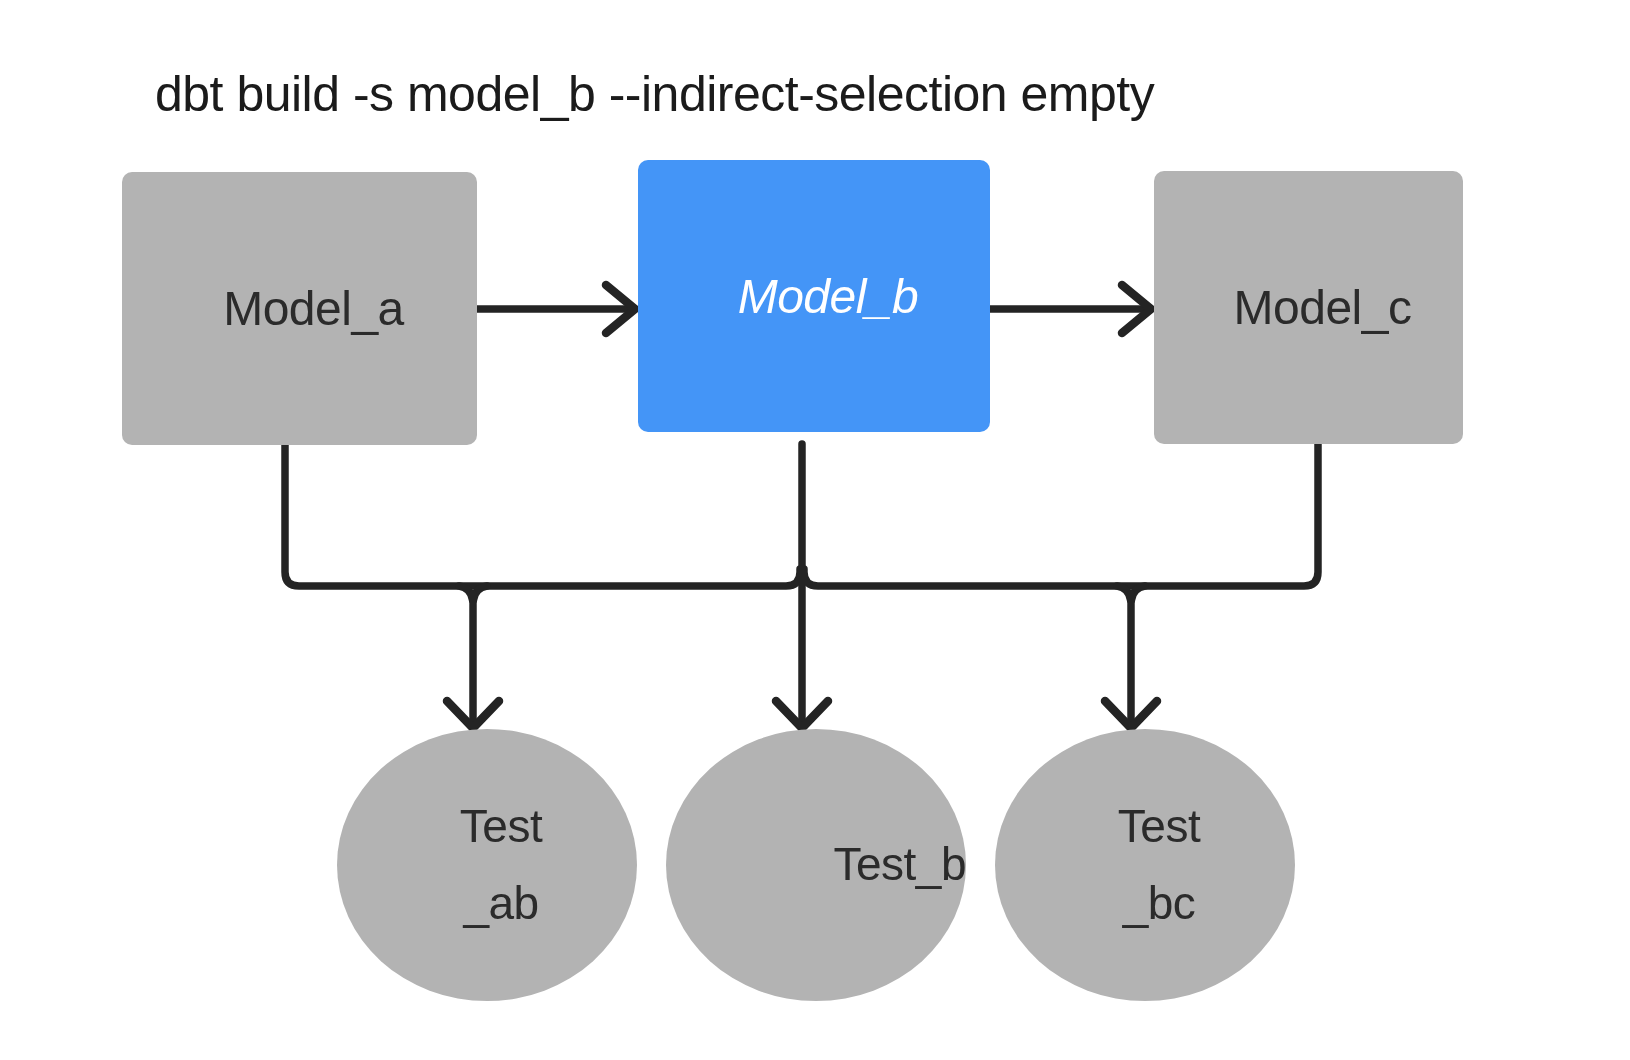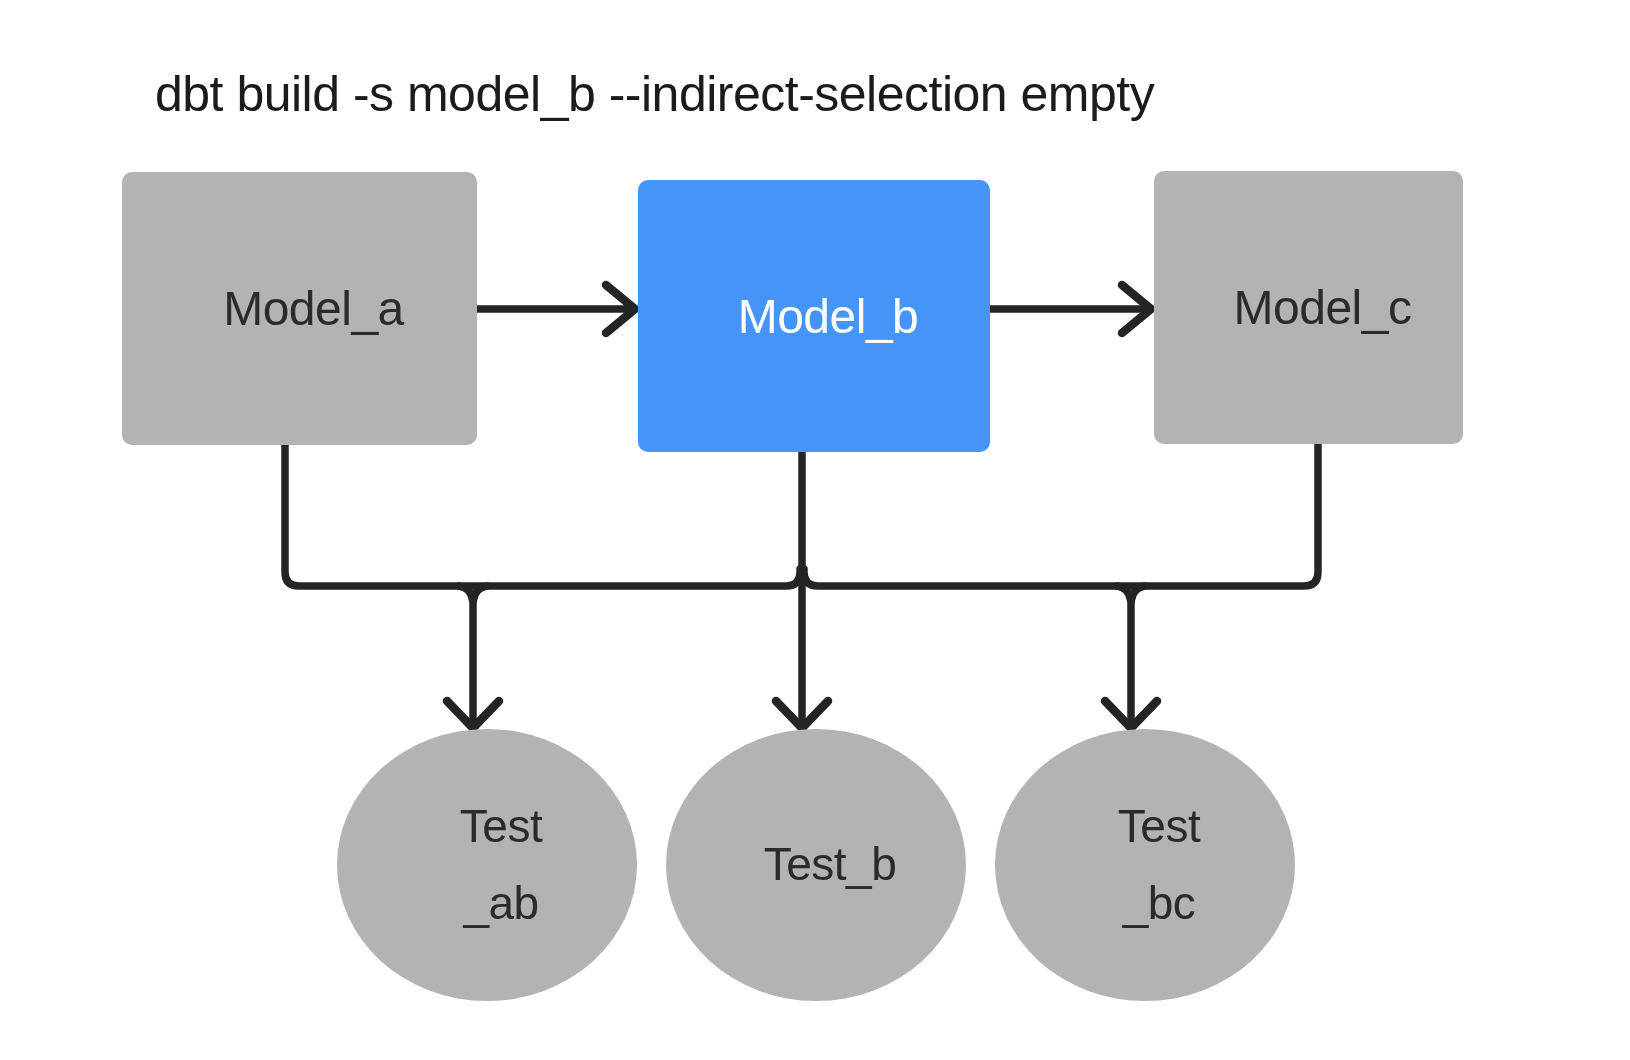--- a/index.html
+++ b/index.html
@@ -55,24 +55,24 @@
   .circle {
     background: #b3b3b3;
     border-radius: 50%;
     width: 272px;
     height: 272px;
     font-size: 46px;
     flex-direction: column;
     line-height: 1.68;
   }
   .model-a { left: 122px; top: 140px; width: 327px; height: 273px; }
-  .model-b { left: 638px; top: 148px; width: 324px; height: 272px; }
+  .model-b { left: 638px; top: 128px; width: 324px; height: 272px; font-style: italic; }
   .model-c { left: 1154px; top: 139px; width: 281px; height: 273px; }
   .test-ab { left: 337px; top: 697px; }
-  .test-b  { left: 666px; top: 697px; }
+  .test-b  { left: 666px; top: 697px; align-items: flex-end; }
   .test-bc { left: 995px; top: 697px; }
   .edge-line {
     fill: none;
     stroke: #242424;
     stroke-width: 7.5;
     stroke-linecap: round;
   }
   .arrow-head {
     fill: none;
     stroke: #242424;

